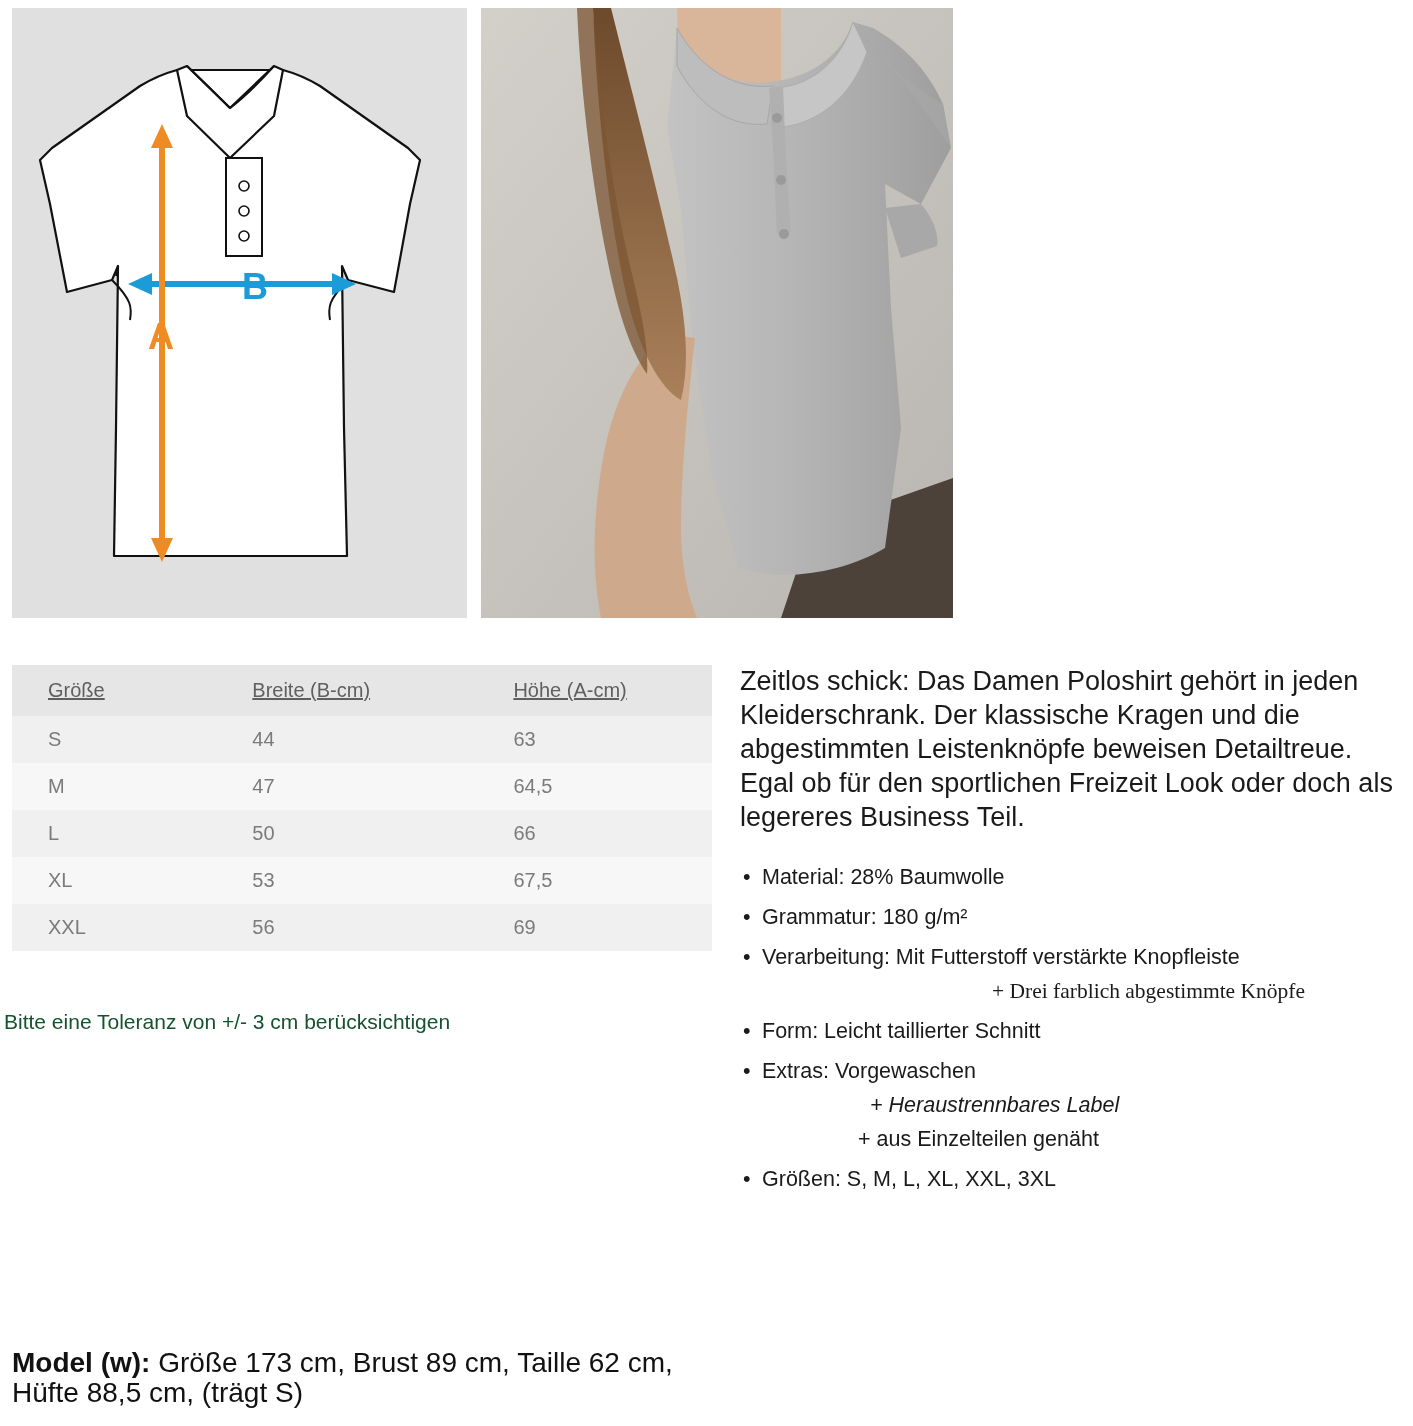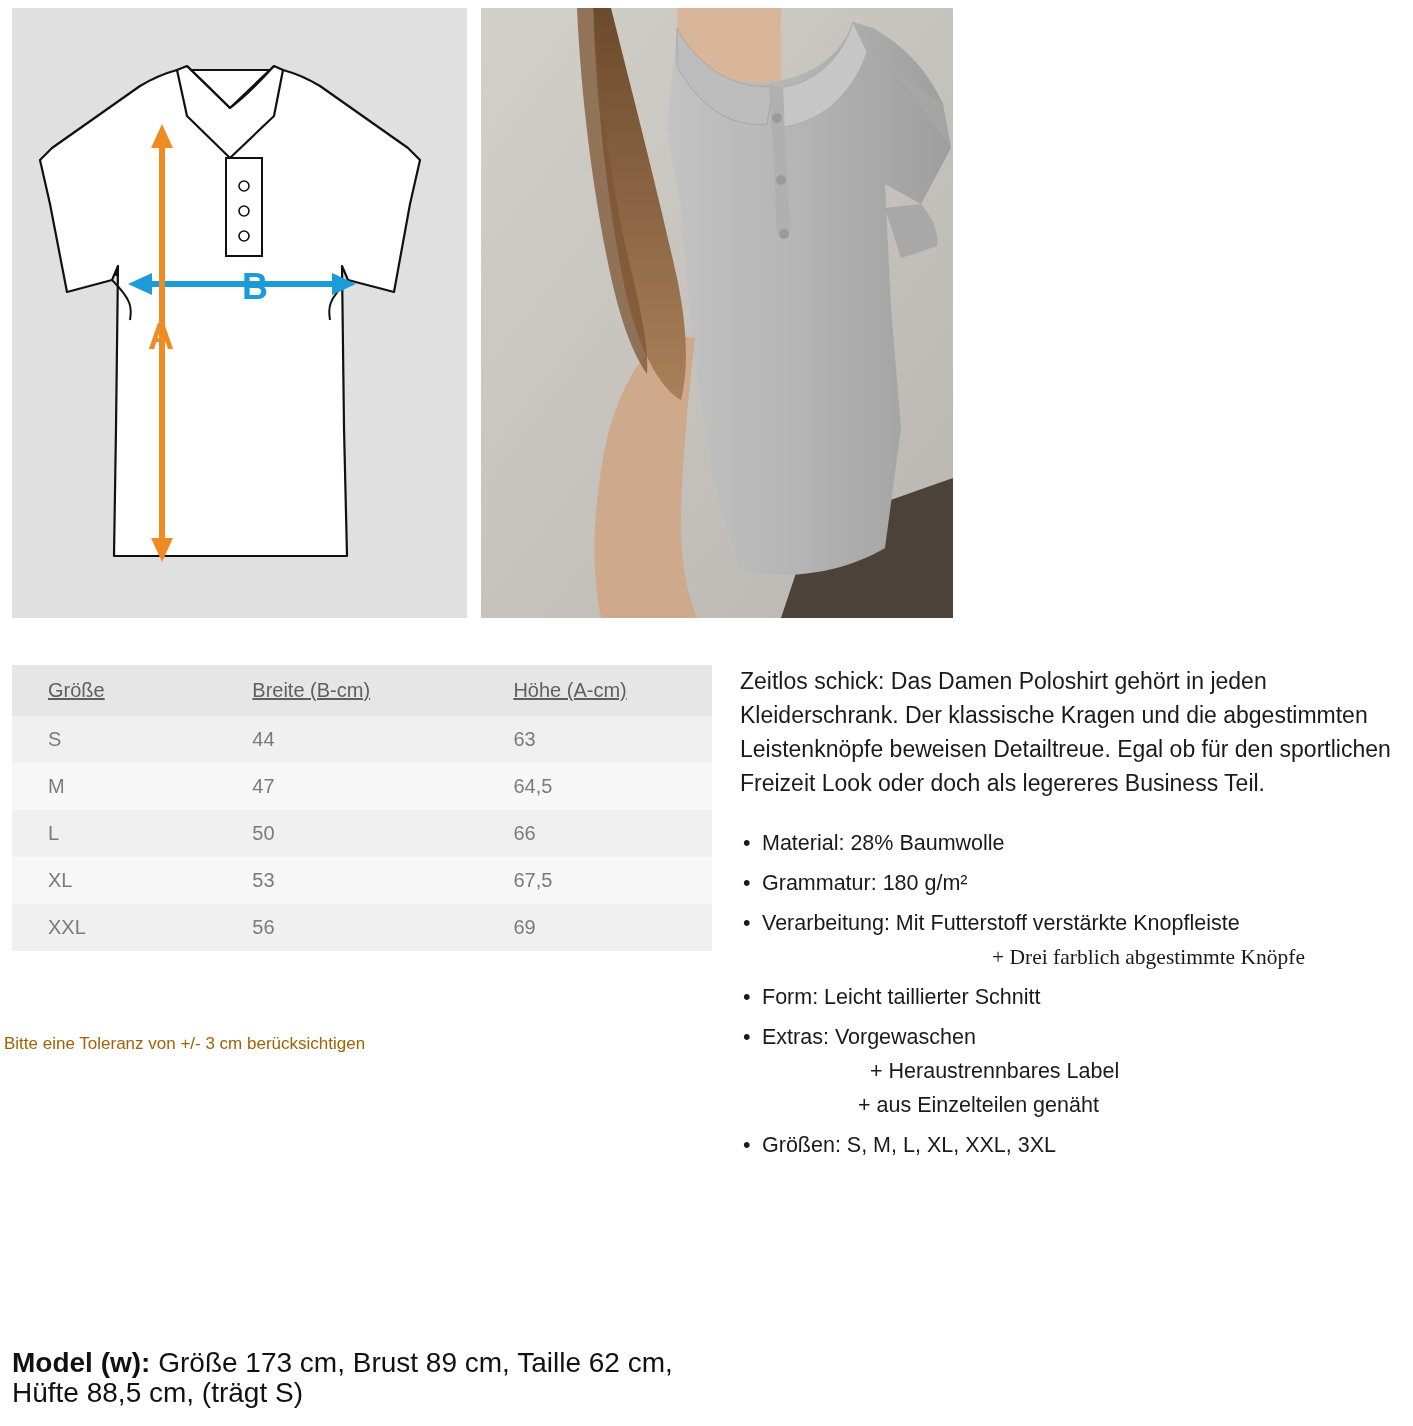--- a/index.html
+++ b/index.html
@@ -88,23 +88,22 @@
   .size-table tbody tr:nth-child(odd) { background: #f0f0f0; }
   .size-table tbody tr:nth-child(even) { background: #f7f7f7; }
   .col-size  { width: 196px; }
   .col-width { width: 268px; }
   .col-height{ width: 236px; }
 
   .tolerance-note {
     position: absolute;
     left: 4px;
     top: 1010px;
-    font-size: 17px;
-    color: #a16207;
-    margin-top: 24px;
+    font-size: 21px;
+    color: #14532d;
   }
 
   .model-note {
     position: absolute;
     left: 12px;
     top: 1348px;
     width: 700px;
     font-size: 28px;
     line-height: 30px;
     color: #111;
@@ -112,21 +111,21 @@
   .model-note b { font-weight: bold; }
 
   
   .desc-col {
     position: absolute;
     left: 740px;
     top: 664px;
     width: 665px;
   }
   .desc-intro {
-    font-size: 23px;
+    font-size: 27px;
     line-height: 34px;
     color: #1a1a1a;
     margin: 0 0 26px 0;
   }
   .feature-list {
     list-style: none;
     margin: 0;
     padding: 0;
     font-size: 21.5px;
     line-height: 34px;
@@ -137,21 +136,21 @@
     padding-left: 22px;
     margin-bottom: 6px;
   }
   .feature-list li .bullet {
     position: absolute;
     left: 3px;
     top: 0;
   }
   .sub-line { display: block; }
   .indent-2 { padding-left: 80px; }
-  .indent-3 { padding-left: 108px; }
+  .indent-3 { padding-left: 108px; font-style: italic; }
   .indent-4 { padding-left: 96px; }
   .indent-5 { padding-left: 230px; font-family: Liberation Serif, serif; }
 </style>
 </head>
 <body>
 
 <div class="top-row">
 
   <div class="schematic-panel">
     <svg width="455" height="610" viewBox="0 0 455 610">

